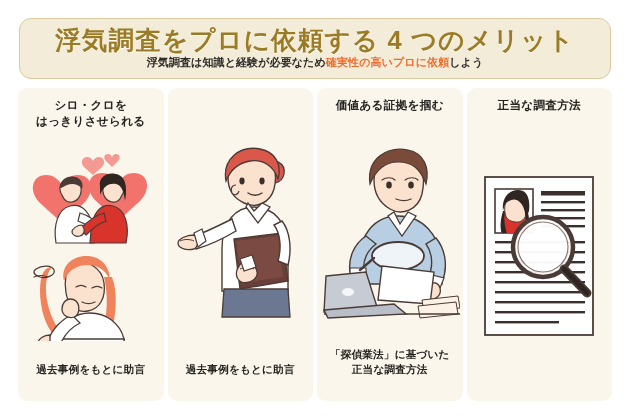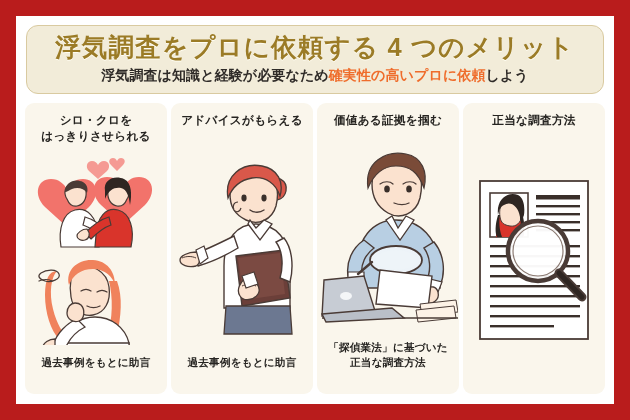--- a/index.html
+++ b/index.html
@@ -12,22 +12,22 @@
     overflow: hidden;
     background: #c0a164;
     font-family: "Liberation Sans", "DejaVu Sans", sans-serif;
   }
 
   .poster {
     position: relative;
     width: 630px;
     height: 420px;
     box-sizing: border-box;
-    background: #b91c1c;
-    padding: 16px;
+    background: #ffffff;
+    padding: 9px;
   }
   .inner {
     position: relative;
     width: 100%;
     height: 100%;
     box-sizing: border-box;
     background: #ffffff;
     display: flex;
     flex-direction: column;
   }
@@ -45,22 +45,21 @@
   .main-title {
     color: #9b7b26;
     font-size: 25.5px;
     font-weight: bold;
     letter-spacing: 1.2px;
     line-height: 1.15;
     text-shadow: 0 1px 0 #fffdf2;
     white-space: nowrap;
   }
   .sub-title {
-    margin-top: 5px;
-    font-size: 14px;
+    font-size: 11px;
     font-weight: bold;
     color: #2f2b28;
     letter-spacing: 0.1px;
     white-space: nowrap;
   }
   .sub-title .hl {
     color: #ef6c2b;
   }
 
   
@@ -166,21 +165,20 @@
                 <path d="M8 22 C14 18 24 18 26 23 C28 28 18 32 12 30 C6 28 4 25 8 22 Z" fill="none" stroke="#4a3b36" stroke-width="1.2"></path>
                 <path d="M6 30 C10 28 16 28 19 30" stroke="#4a3b36" stroke-width="1.2" fill="none" stroke-linecap="round"></path>
               </g>
             </g>
           </svg>
         </div>
         <div class="card-caption">過去事例をもとに助言</div>
       </div>
 
       <div class="card">
-        <div class="card-title">アドバイスがもらえる</div>
         <div class="card-art">
           <svg width="132" height="190" viewBox="0 0 132 190" xmlns="http://www.w3.org/2000/svg">
             <g transform="translate(4,10)">
 
               <path d="M86 22 C96 16 108 22 106 33 C104 43 92 45 86 38 Z" fill="#d9584a" stroke="#4a3b36" stroke-width="1.3"></path>
 
               <path d="M50 36 C50 18 66 8 82 12 C96 16 100 32 96 48 C92 62 78 68 66 62 C54 56 50 48 50 36 Z" fill="#fbe2cf" stroke="#4a3b36" stroke-width="1.4"></path>
 
               <path d="M48 40 C44 18 62 4 82 8 C98 11 104 24 100 38 C96 26 86 18 72 20 C60 22 52 30 48 40 Z" fill="#d9584a" stroke="#4a3b36" stroke-width="1.3"></path>
 

